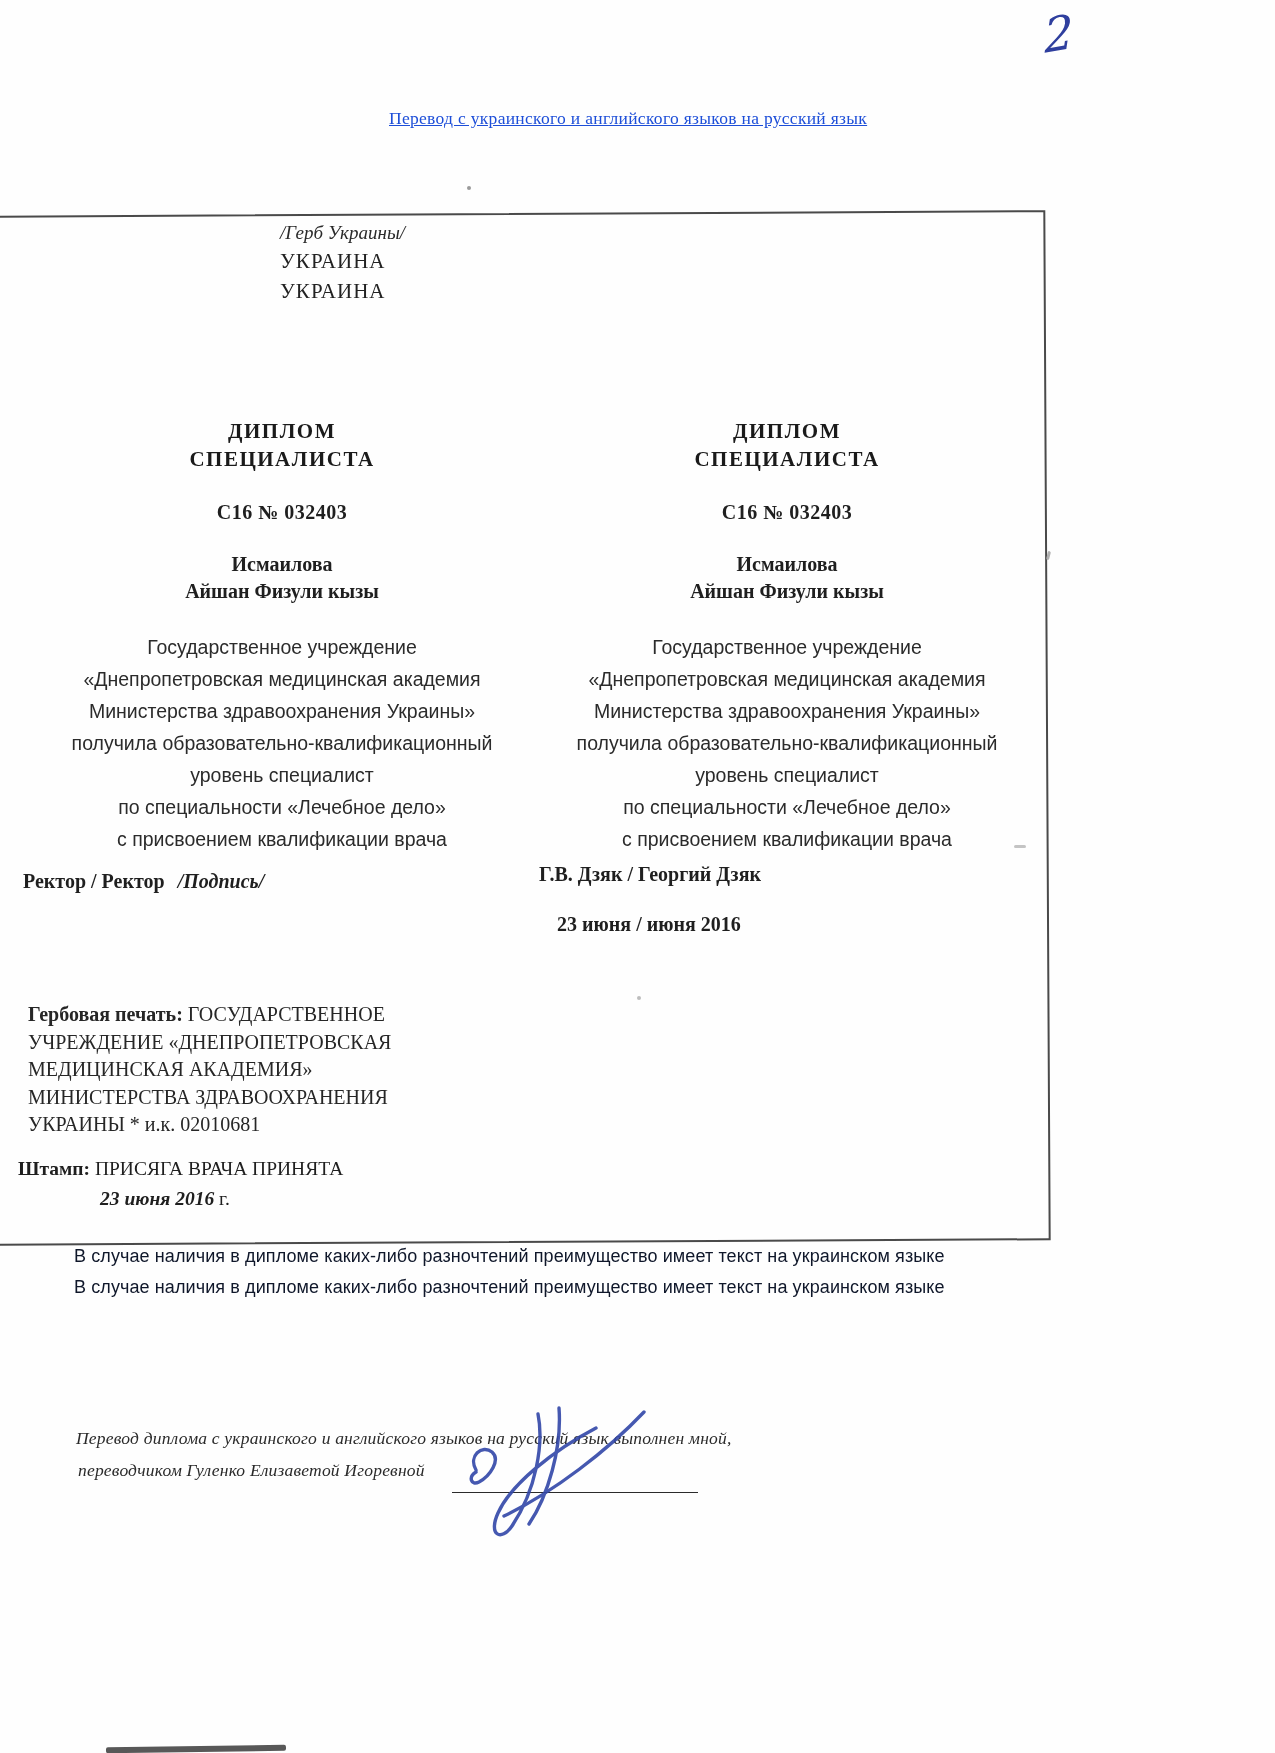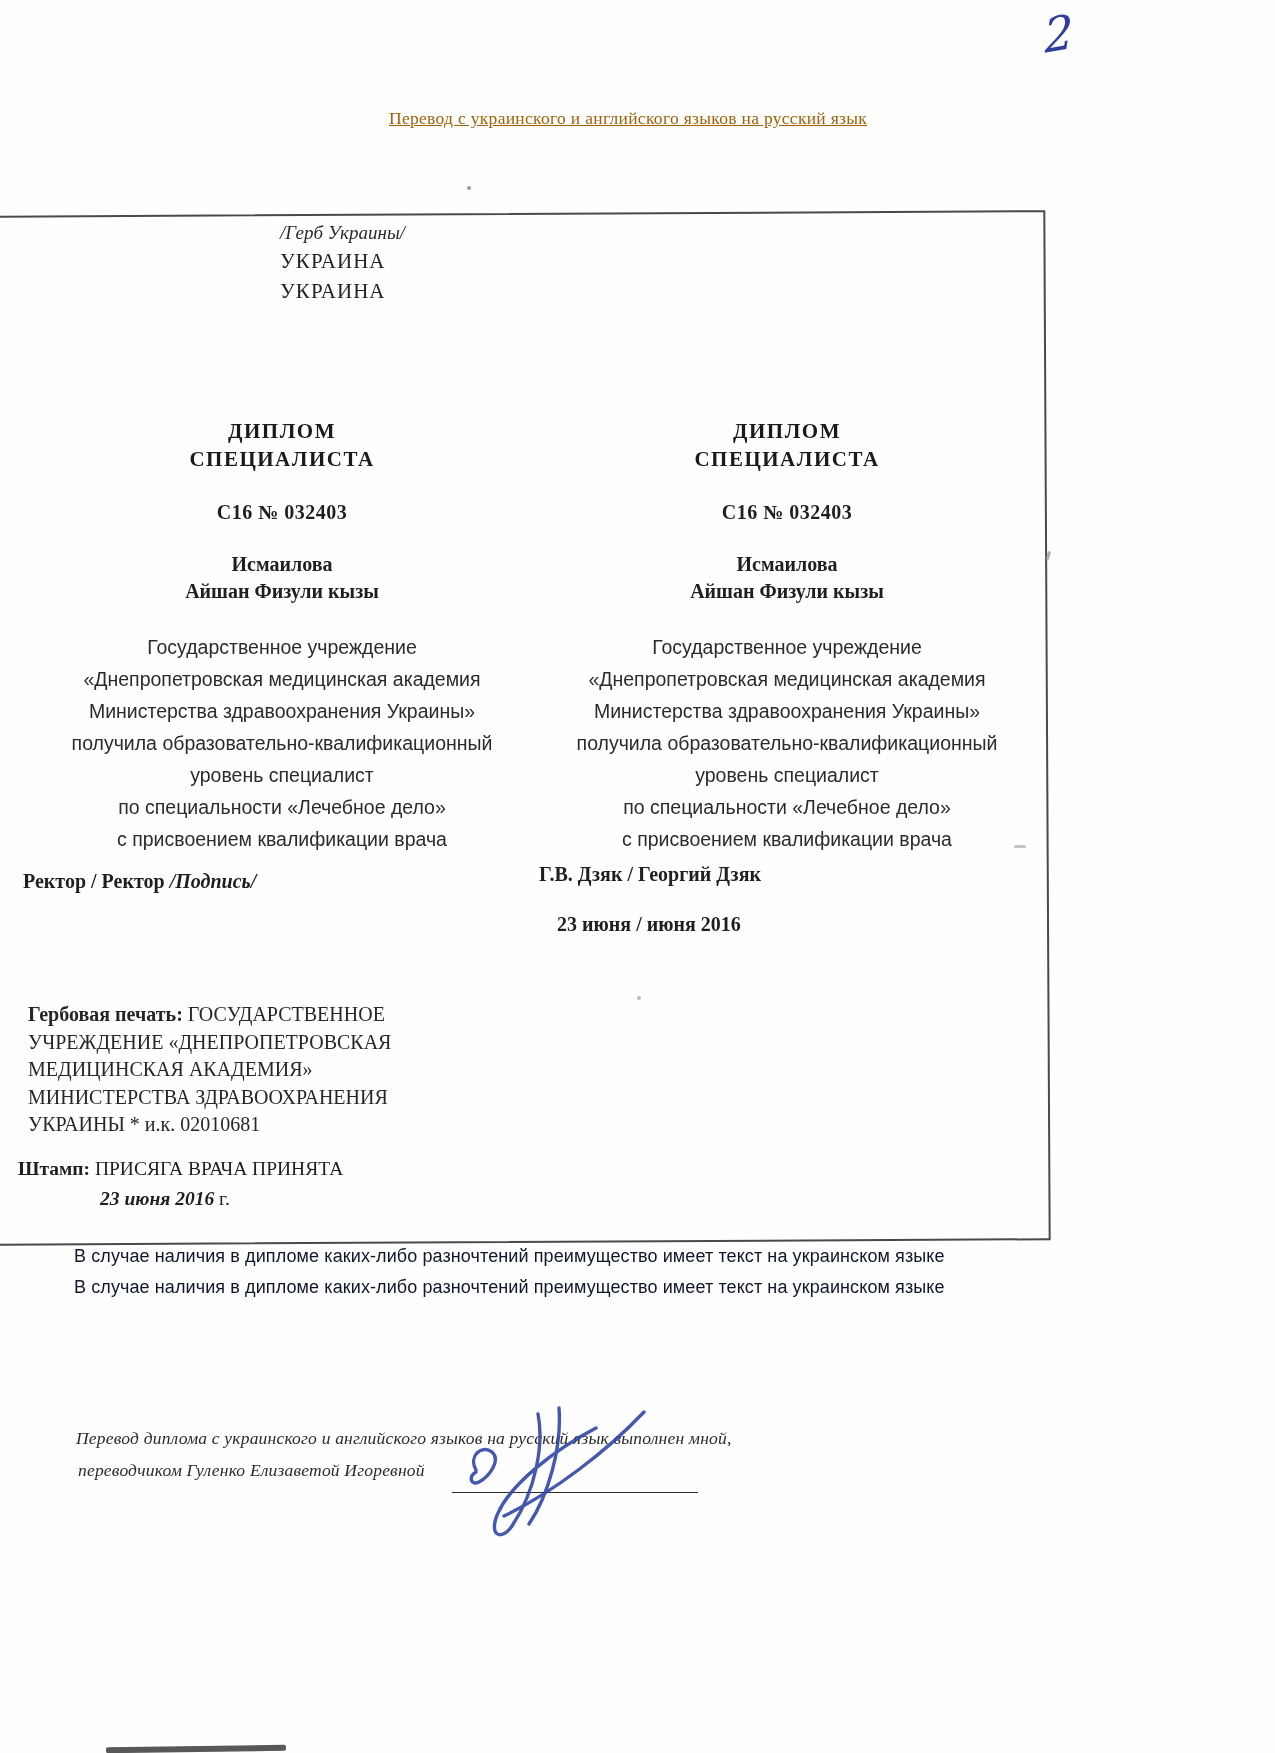--- a/index.html
+++ b/index.html
@@ -21,21 +21,21 @@
     color:#2f3f9e;
     transform:rotate(-10deg) skewX(-8deg);
     line-height:1;
   }
   
   .header-title{
     left:389px;top:108px;
     font-size:17.5px;
     letter-spacing:0.3px;
     text-decoration:underline;
-    color:#a16207;
+    color:#1d4ed8;
     white-space:nowrap;
   }
   
   .doc-border{
     left:-18px;top:213px;
     width:1062px;height:1026px;
     border:2px solid #4a4a4a;
     transform:rotate(-0.3deg);
   }
   
@@ -49,21 +49,21 @@
   .doc-type{font-weight:bold;font-size:21px;line-height:28px;letter-spacing:1.5px;color:#1a1a1a;}
   .serial{font-weight:bold;font-size:20px;margin-top:28px;letter-spacing:0.5px;}
   .holder{font-weight:bold;font-size:20px;line-height:27px;margin-top:27px;text-align:center;}
   .bodytext{
     margin-top:26px;
     font-family:"Liberation Sans","DejaVu Sans",sans-serif;
     font-size:19.5px;line-height:32px;color:#2b2b2b;
   }
   
   .rector-line{left:23px;top:870px;font-weight:bold;font-size:20px;white-space:nowrap;}
-  .podpis{font-style:italic;}
+  .podpis{font-style:italic;margin-left:8px;}
   .dzyak-name{left:539px;top:863px;font-weight:bold;font-size:20px;white-space:nowrap;}
   .dzyak-date{left:557px;top:913px;font-weight:bold;font-size:20px;white-space:nowrap;}
   
   .seal{left:28px;top:1001px;width:470px;font-size:20px;line-height:27.5px;color:#262626;}
   .b{font-weight:bold;}
   .bi{font-weight:bold;font-style:italic;}
   .stamp-line1{left:18px;top:1158px;font-size:19.5px;white-space:nowrap;}
   .stamp-line2{left:100px;top:1188px;font-size:19.5px;white-space:nowrap;}
   
   .disc{

